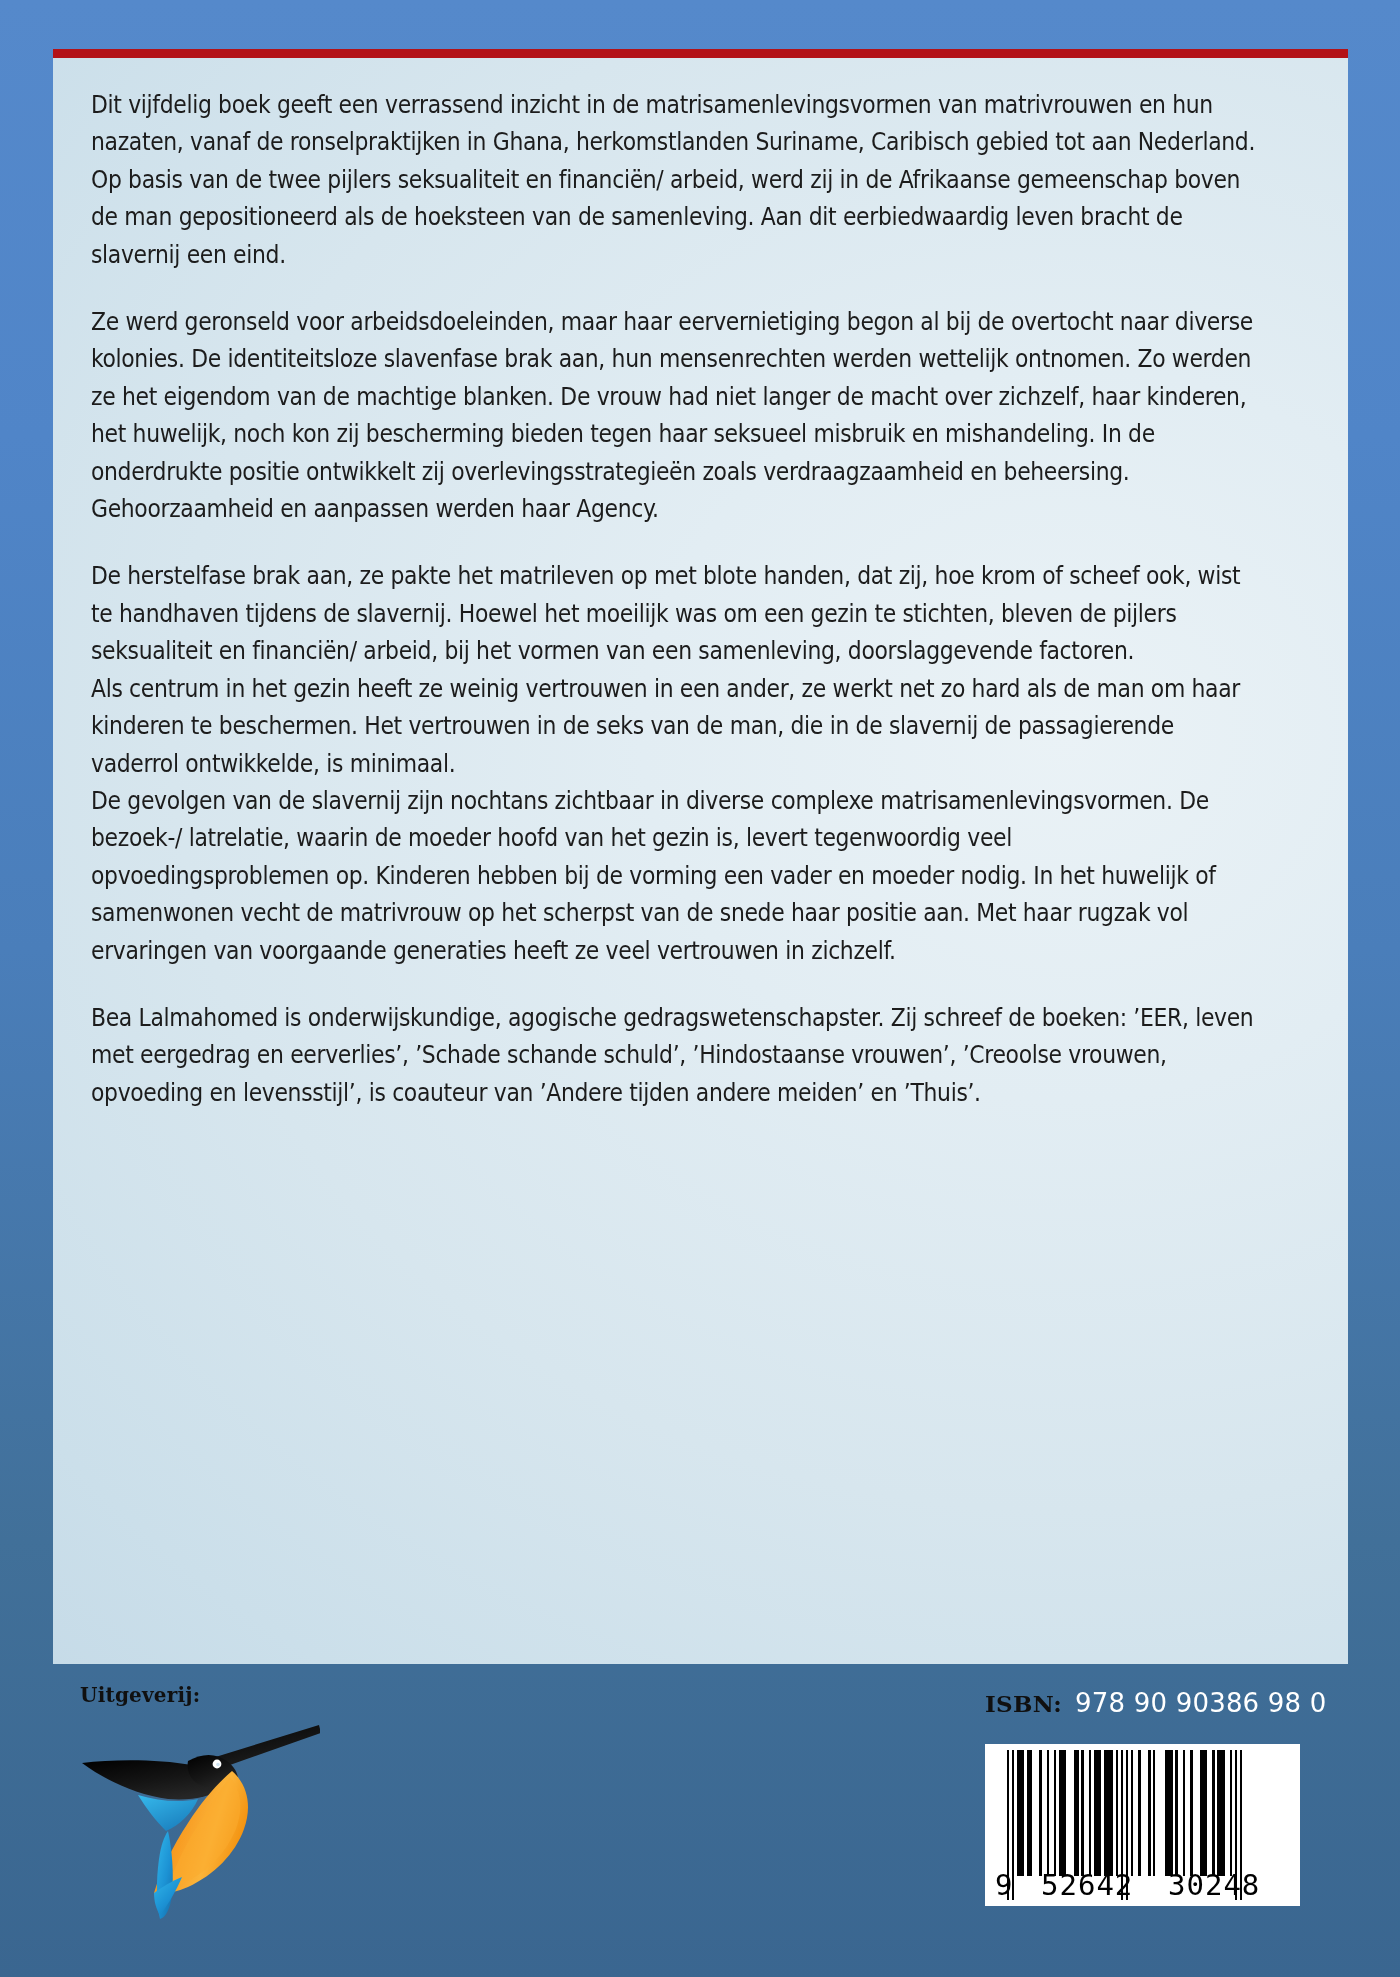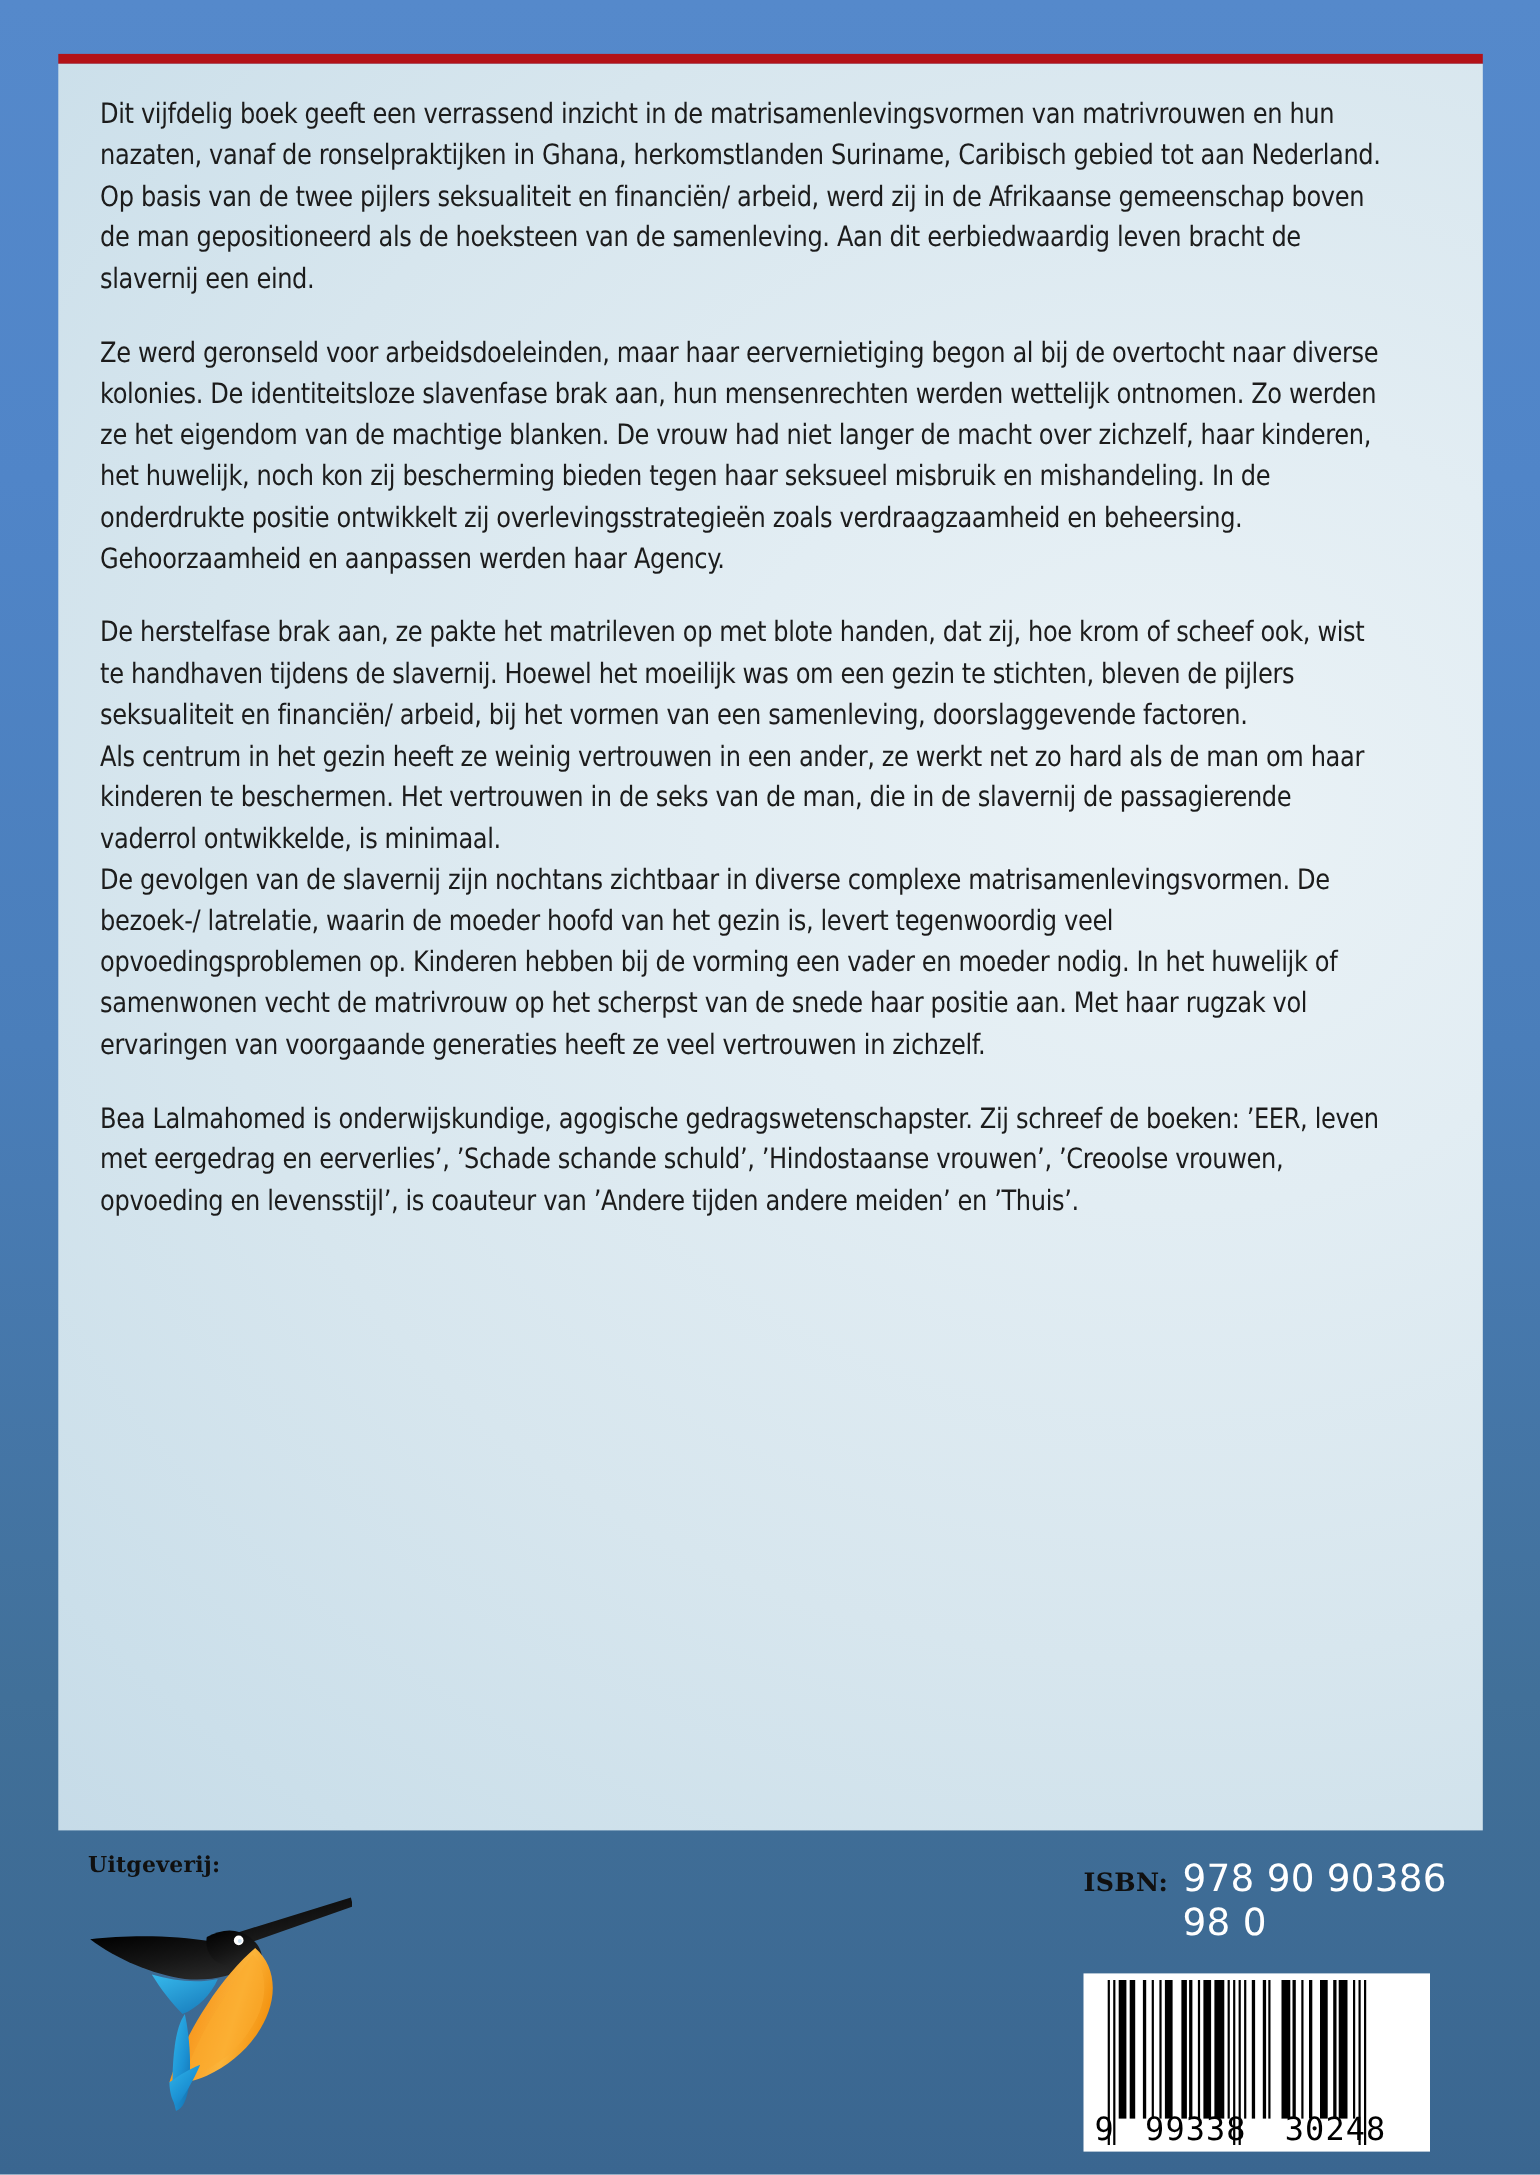--- a/index.html
+++ b/index.html
@@ -126,21 +126,21 @@
   }
   #isbn-label {
     font-family: "DejaVu Serif", "Liberation Serif", serif;
     font-weight: bold;
     font-size: 23px;
     color: #101010;
     letter-spacing: 0.3px;
   }
   #isbn-number {
     font-family: "DejaVu Sans", "Liberation Sans", sans-serif;
-    font-size: 34px;
+    font-size: 26px;
     color: #ffffff;
     letter-spacing: 0.2px;
   }
 
   #barcode {
     position: relative;
     width: 315px;
     height: 162px;
     background: #ffffff;
     padding: 0;
@@ -319,19 +319,19 @@
           <i style="width: 7.44px;"></i>
           <i class="w" style="width: 4.96px;"></i>
           <i style="width: 2.48px;"></i>
           <i class="w" style="width: 2.48px;"></i>
           <i class="g" style="width: 2.48px;"></i>
           <i class="w" style="width: 2.48px;"></i>
           <i class="g" style="width: 2.48px;"></i>
         </div>
       <div id="barcode-digits">
         <span id="bc-d0">9</span>
-        <span id="bc-d1">99338</span>
+        <span id="bc-d1">52642</span>
         <span id="bc-d2">30248</span>
       </div>
     </div>
   </div>
 
 </div>
 
 </body></html>

